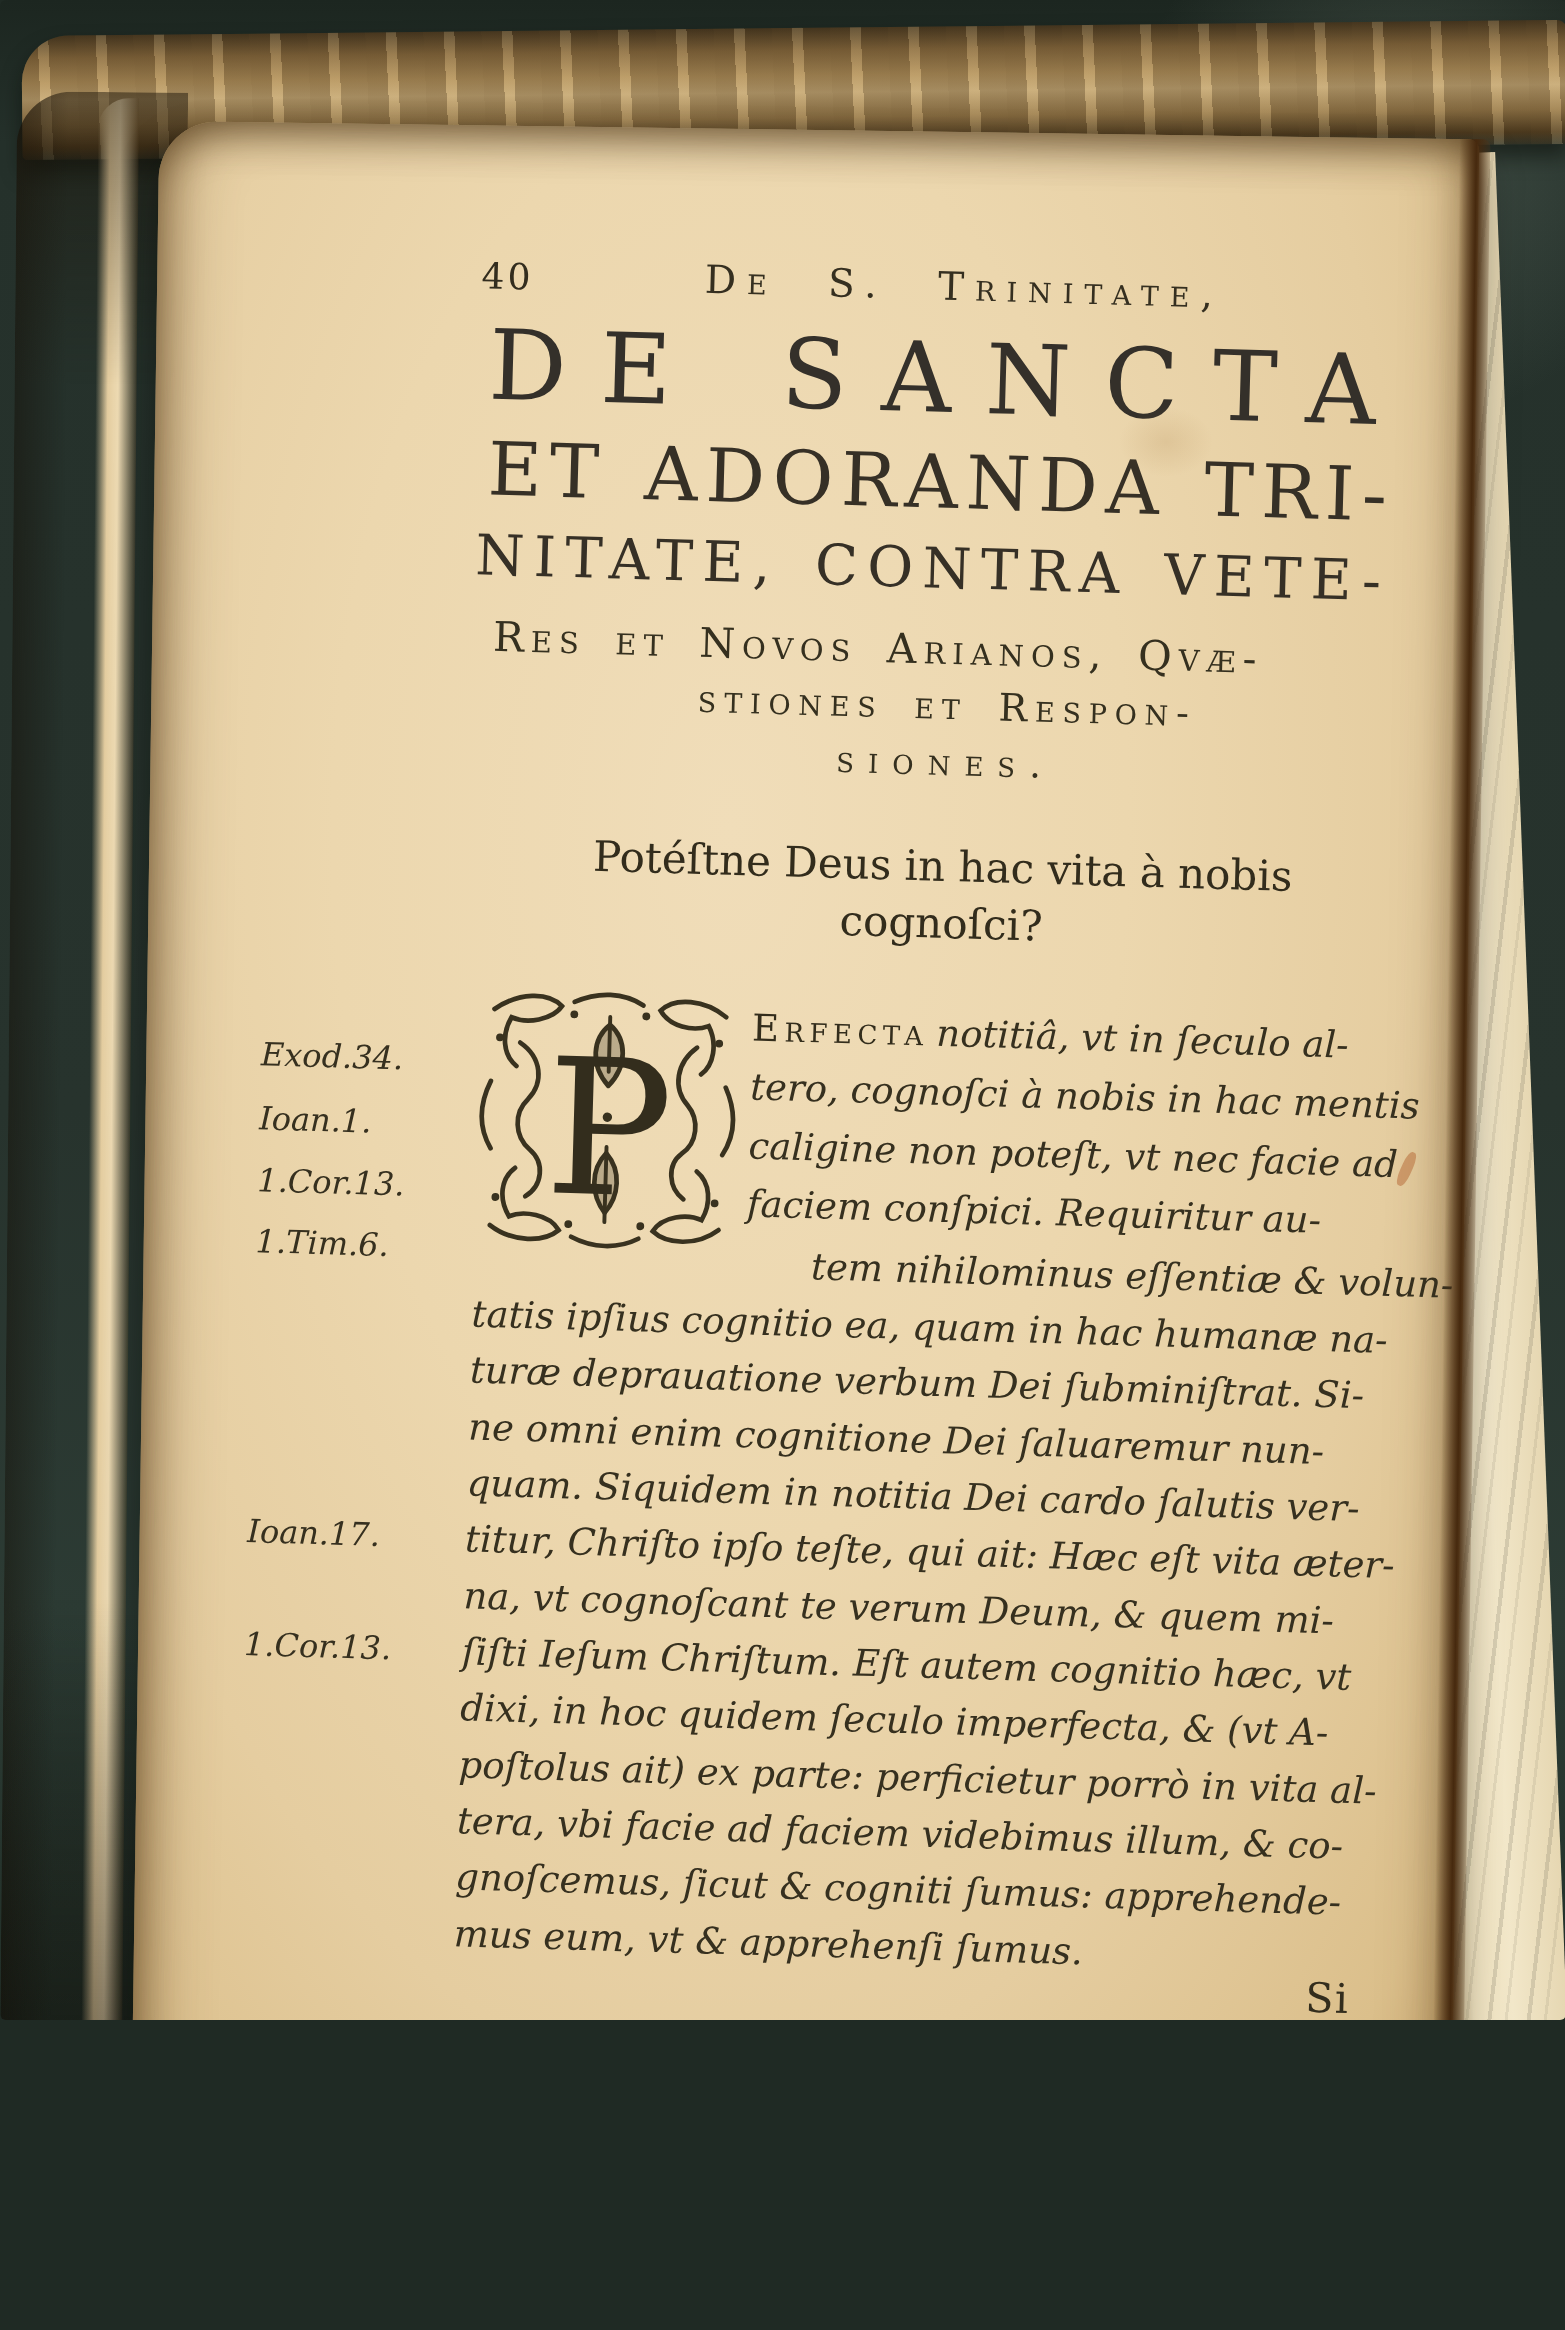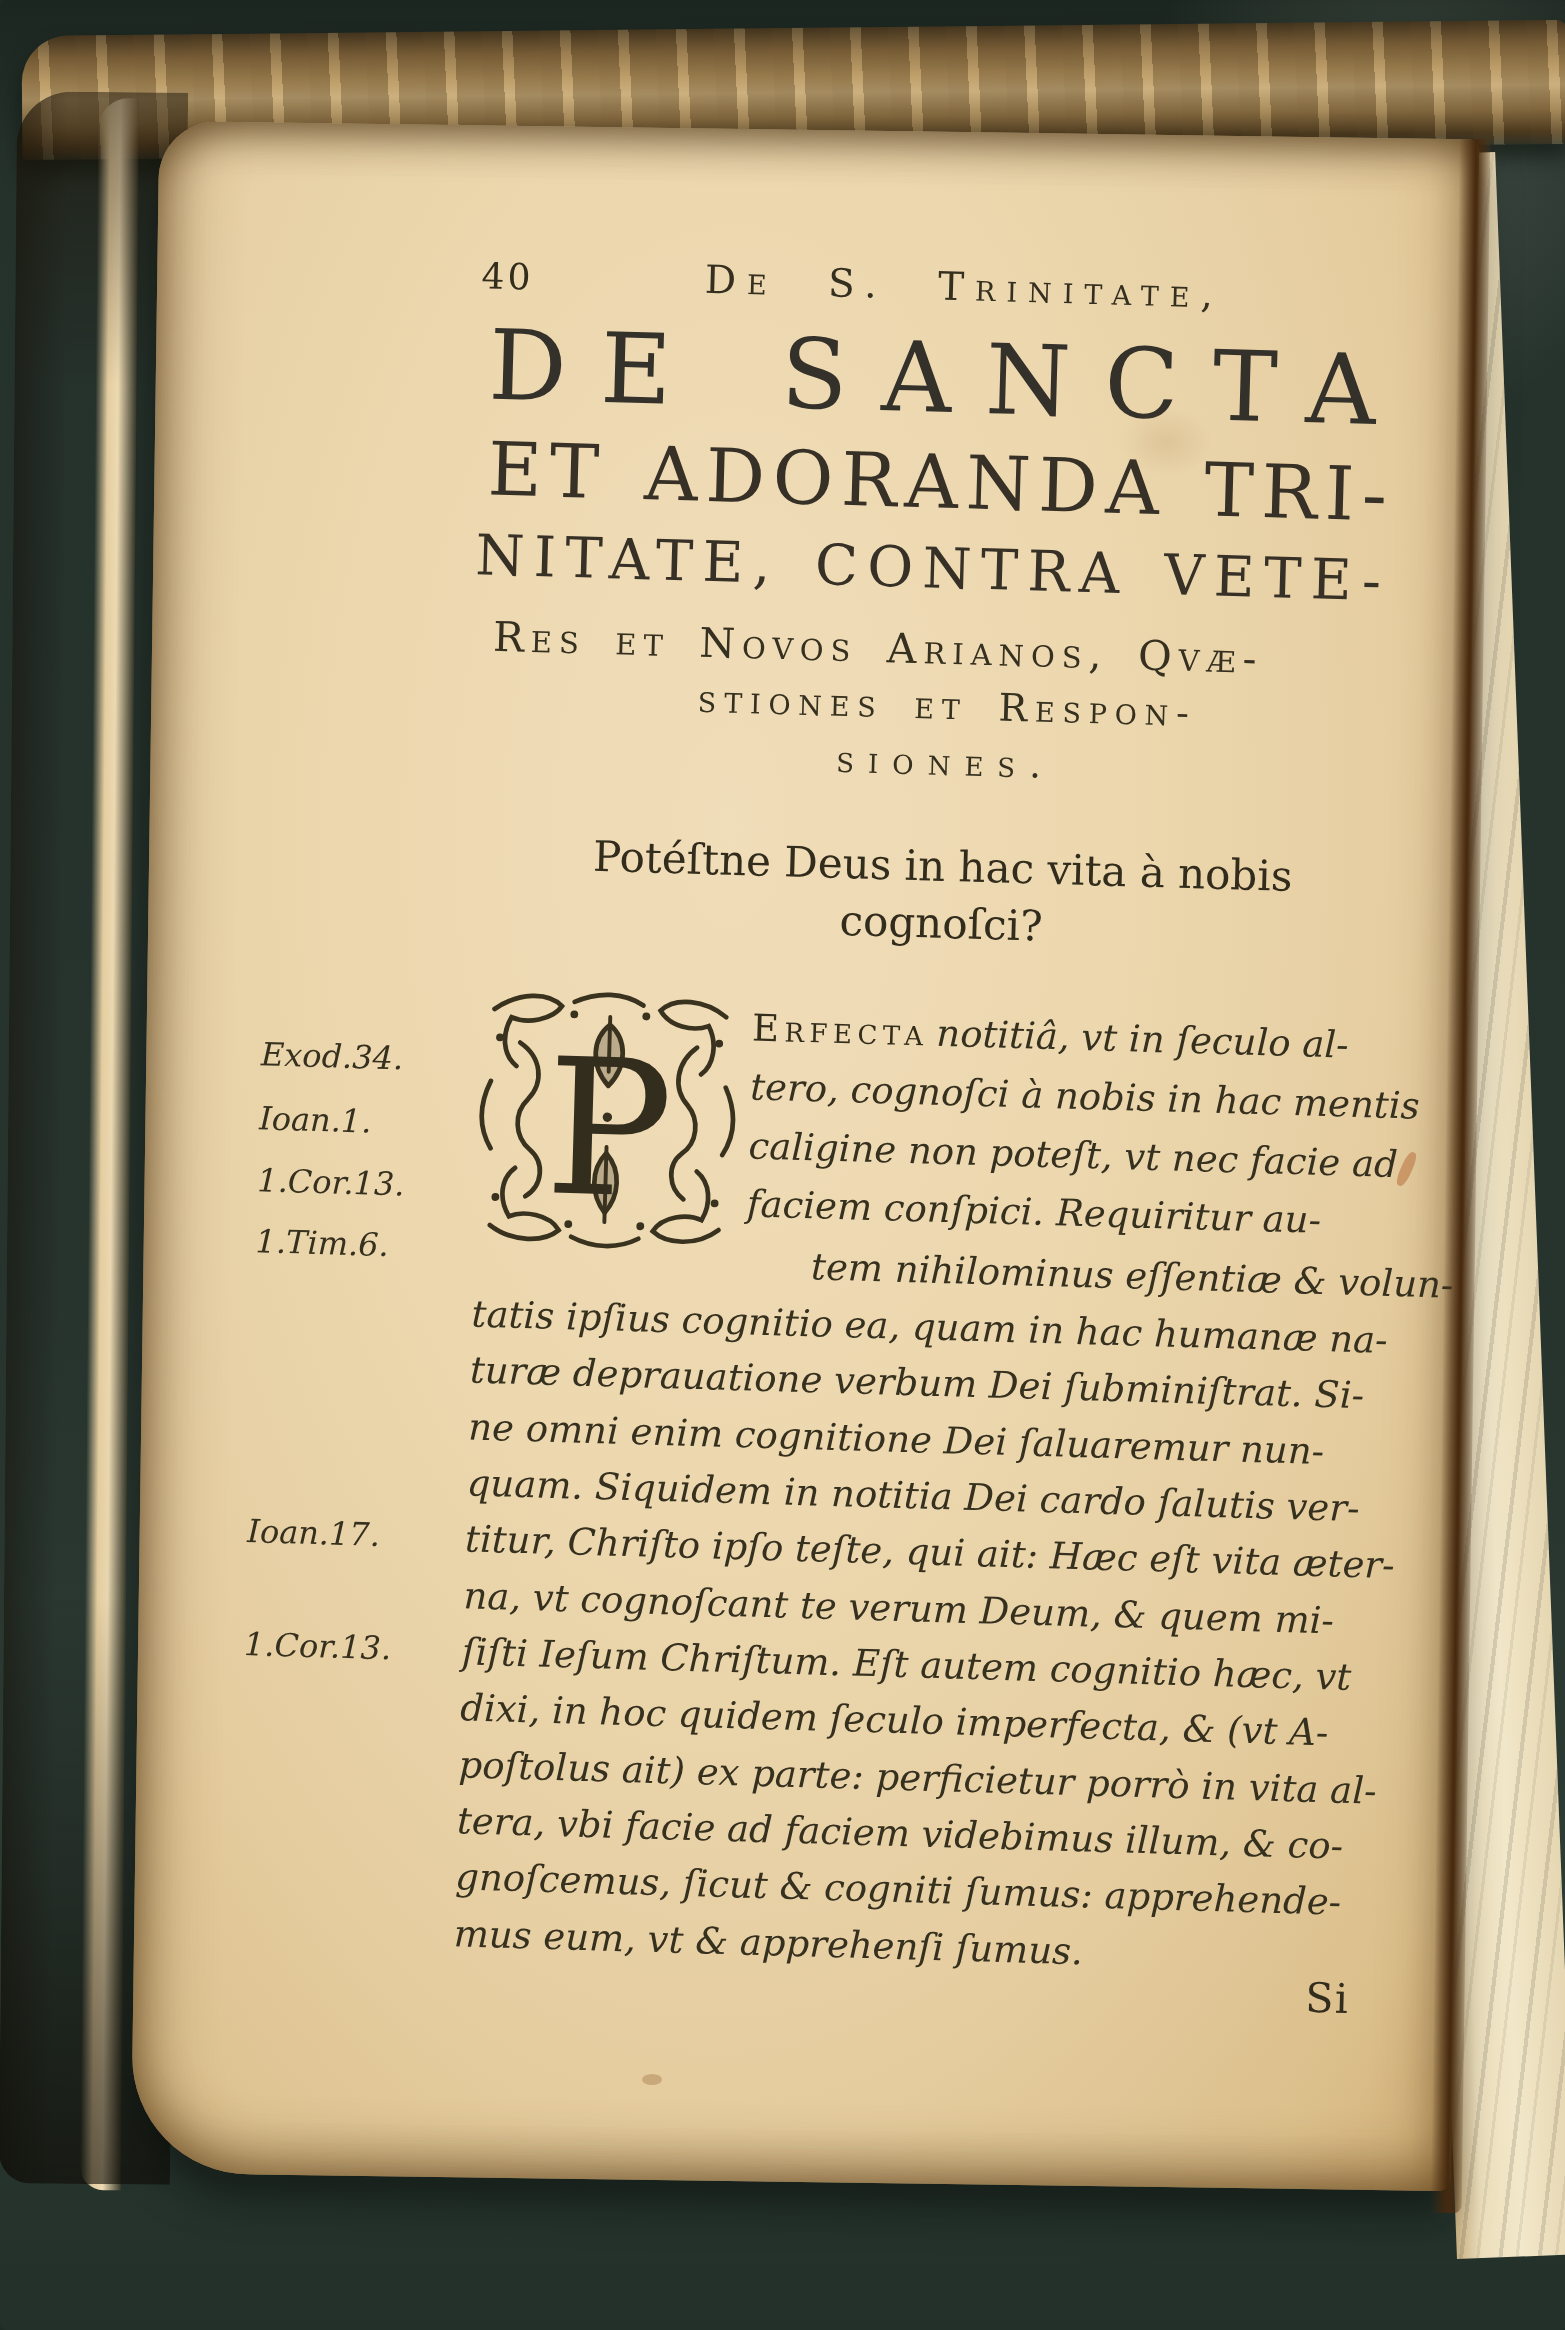--- a/index.html
+++ b/index.html
@@ -1,16 +1,16 @@
 <!DOCTYPE html>
 <html style="font-size:12.5px"><head>
 <meta charset="utf-8">
 <style>
   html,body{margin:0;padding:0;background:#1f2a24;}
-  .scene{position:relative;width:1566px;height:2330px;overflow:hidden;
+  .scene{position:relative;width:1566px;height:2020px;overflow:hidden;
          background:linear-gradient(180deg,#1c2620 0%,#25312b 7%,#27332d 55%,#2c3b34 80%,#223029 100%);
          font-family:"DejaVu Serif", serif;border-radius:6px;}
   .scene::after{content:"";position:absolute;right:-110px;top:-125px;width:548px;height:548px;
          background:radial-gradient(closest-side,rgba(110,125,112,.38),rgba(110,125,112,0));pointer-events:none;}
 
   
   .top-edge{position:absolute;left:22px;top:28px;width:1546px;height:124px;z-index:1;
          transform:rotate(-.6deg);border-radius:47px 11px 4.7px 4.7px;
          background:linear-gradient(180deg,#4a3a22 0%,#8a6c40 18%,#b5945e 38%,#c8ab78 52%,#9a7c4c 72%,#544022 90%,#32261356 100%);
          box-shadow:0 12.5px 20.4px rgba(10,12,8,.55);}

